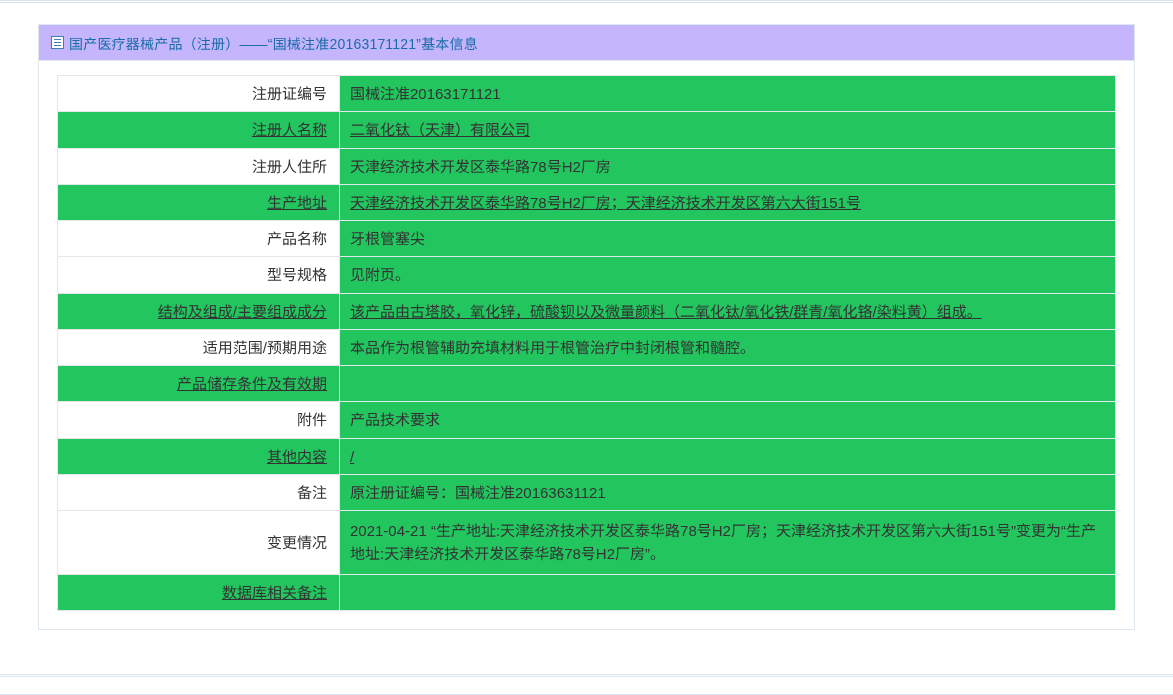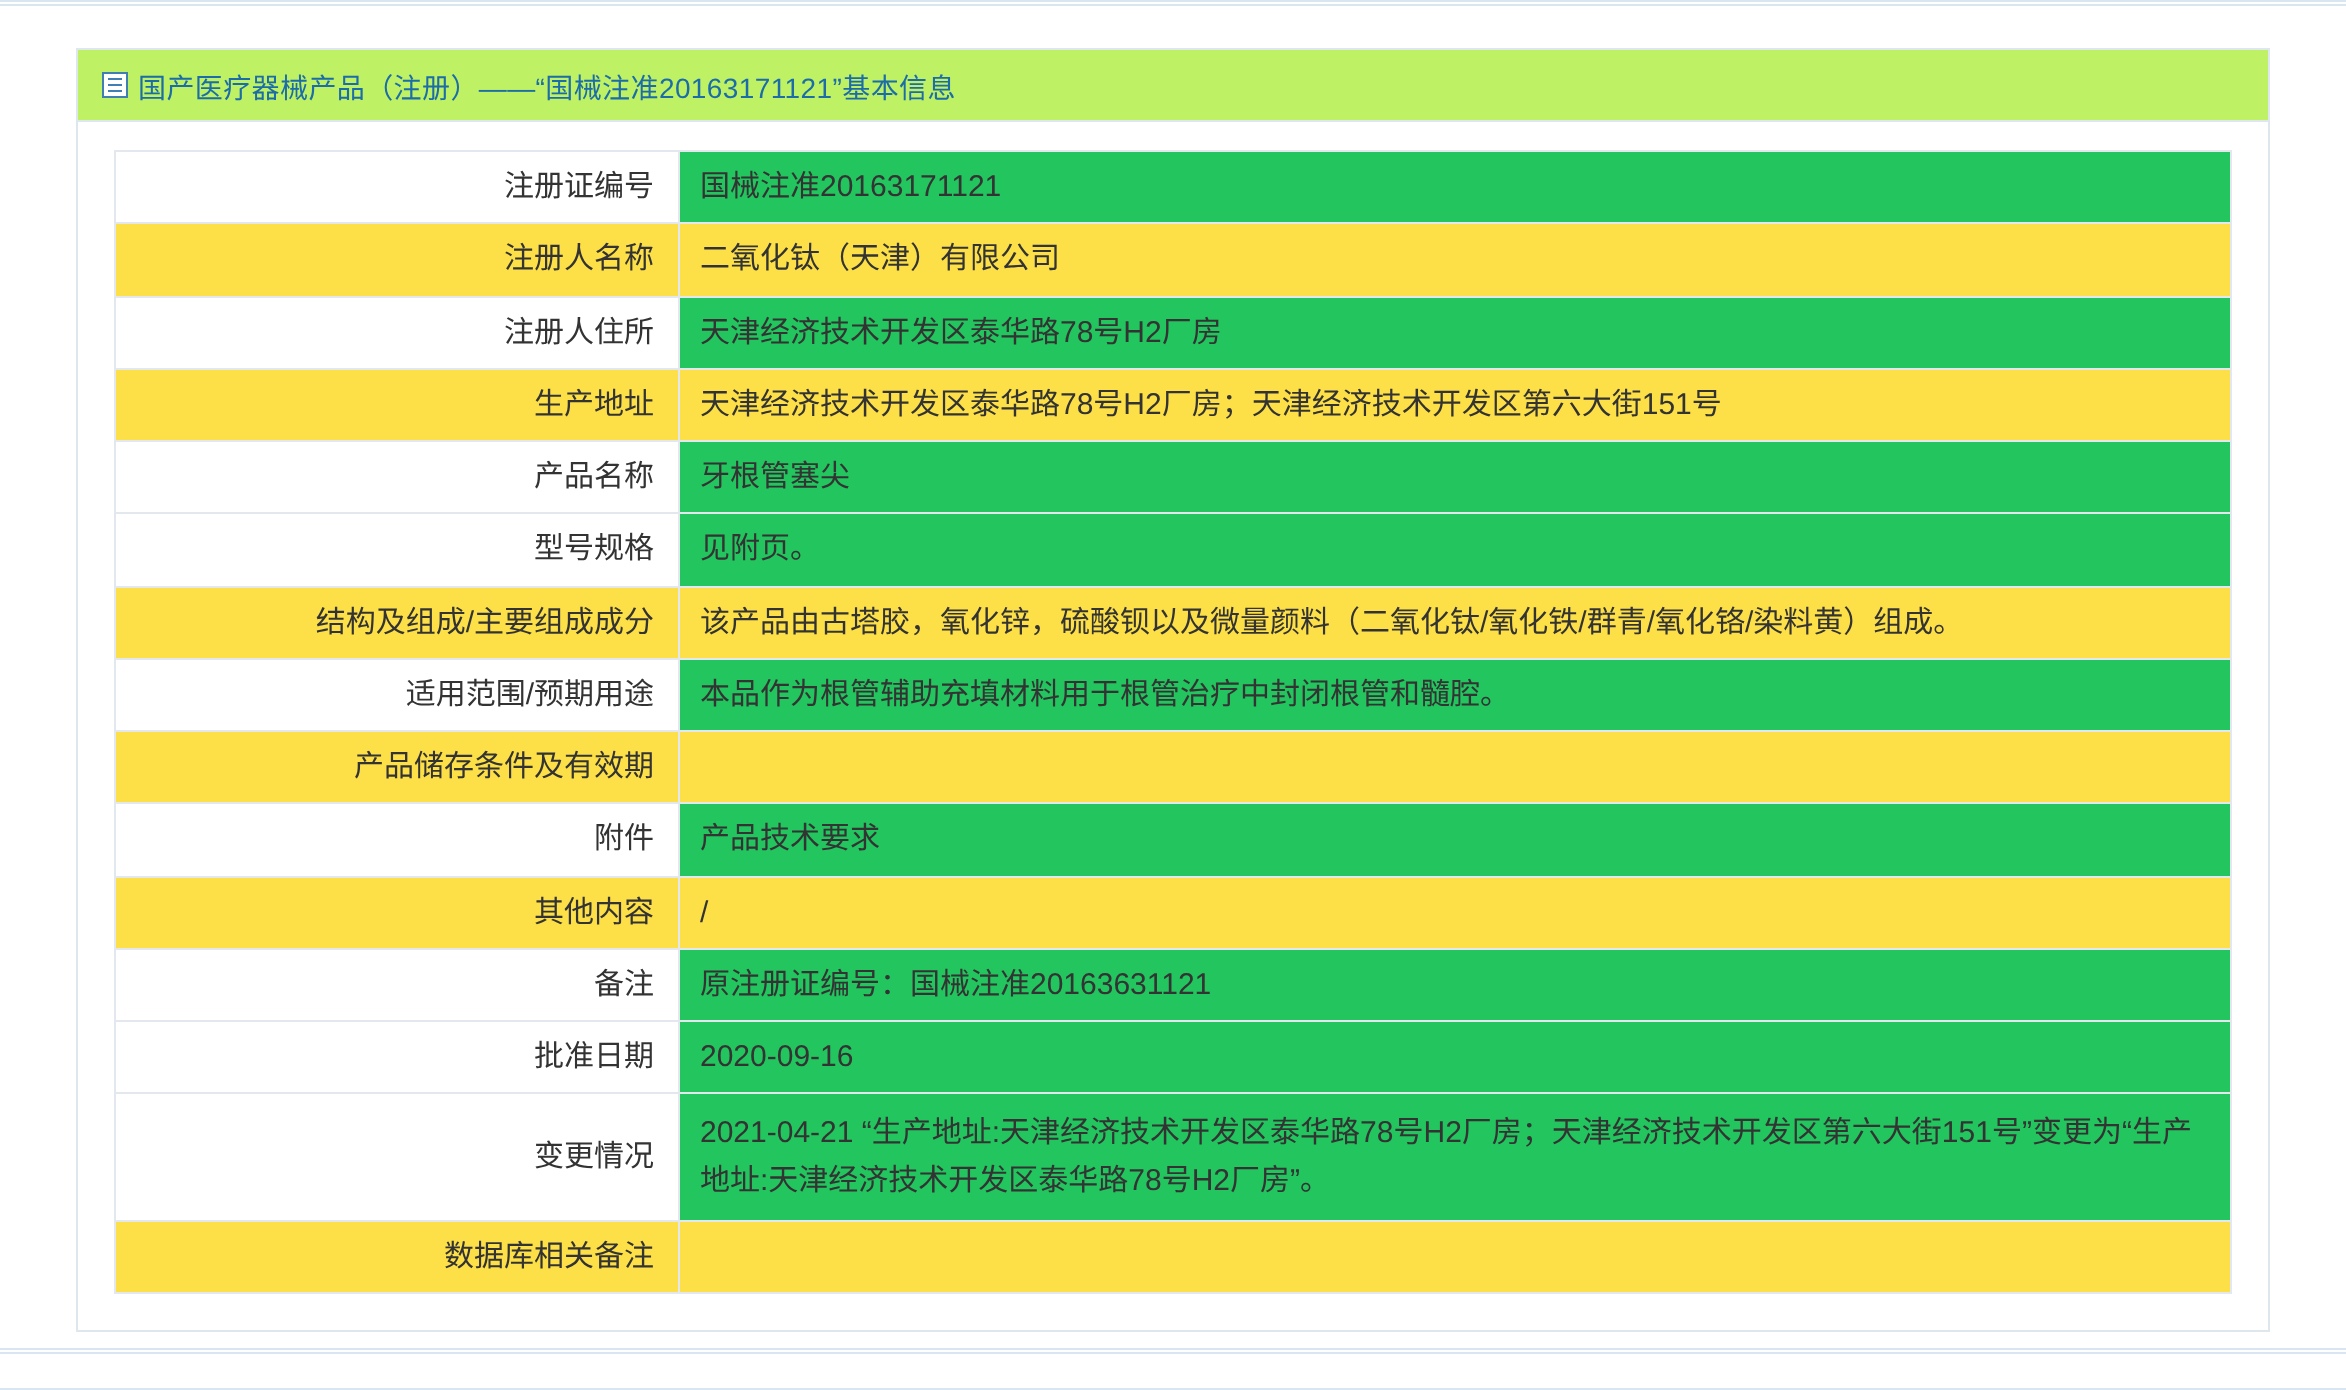--- a/index.html
+++ b/index.html
@@ -29,21 +29,21 @@
     position: absolute;
     top: 24px;
     left: 38px;
     width: 1097px;
   }
   .panel {
     border: 1px solid #dfe7ee;
     background: #ffffff;
   }
   .panel-header {
-    background: #bef264;
+    background: #c4b5fd;
     border-bottom: 1px solid #dfe7ee;
     height: 36px;
     display: flex;
     align-items: center;
     padding: 0 12px;
   }
   .panel-header .hdr-icon {
     width: 13px;
     height: 13px;
     margin-right: 5px;
@@ -84,21 +84,22 @@
   }
   table.info td {
     text-align: left;
     padding: 6px 10px;
     color: #333333;
     background: #22c55e;
     word-break: break-all;
   }
   table.info tr.alt th,
   table.info tr.alt td {
-    background: #fde047;
+    background: #22c55e;
+    text-decoration: underline;
   }
   table.info tr.tall th,
   table.info tr.tall td {
     padding-top: 8px;
     padding-bottom: 8px;
   }
   .bottom-rule {
     position: absolute;
     left: 0; right: 0;
     bottom: 18px;
@@ -179,24 +180,20 @@
             <td>产品技术要求</td>
           </tr>
           <tr class="alt">
             <th>其他内容</th>
             <td>/</td>
           </tr>
           <tr>
             <th>备注</th>
             <td>原注册证编号：国械注准20163631121</td>
           </tr>
-          <tr>
-            <th>批准日期</th>
-            <td>2020-09-16</td>
-          </tr>
           <tr class="tall">
             <th>变更情况</th>
             <td>2021-04-21 “生产地址:天津经济技术开发区泰华路78号H2厂房；天津经济技术开发区第六大街151号”变更为“生产地址:天津经济技术开发区泰华路78号H2厂房”。</td>
           </tr>
           <tr class="alt">
             <th>数据库相关备注</th>
             <td></td>
           </tr>
         </tbody>
       </table>

